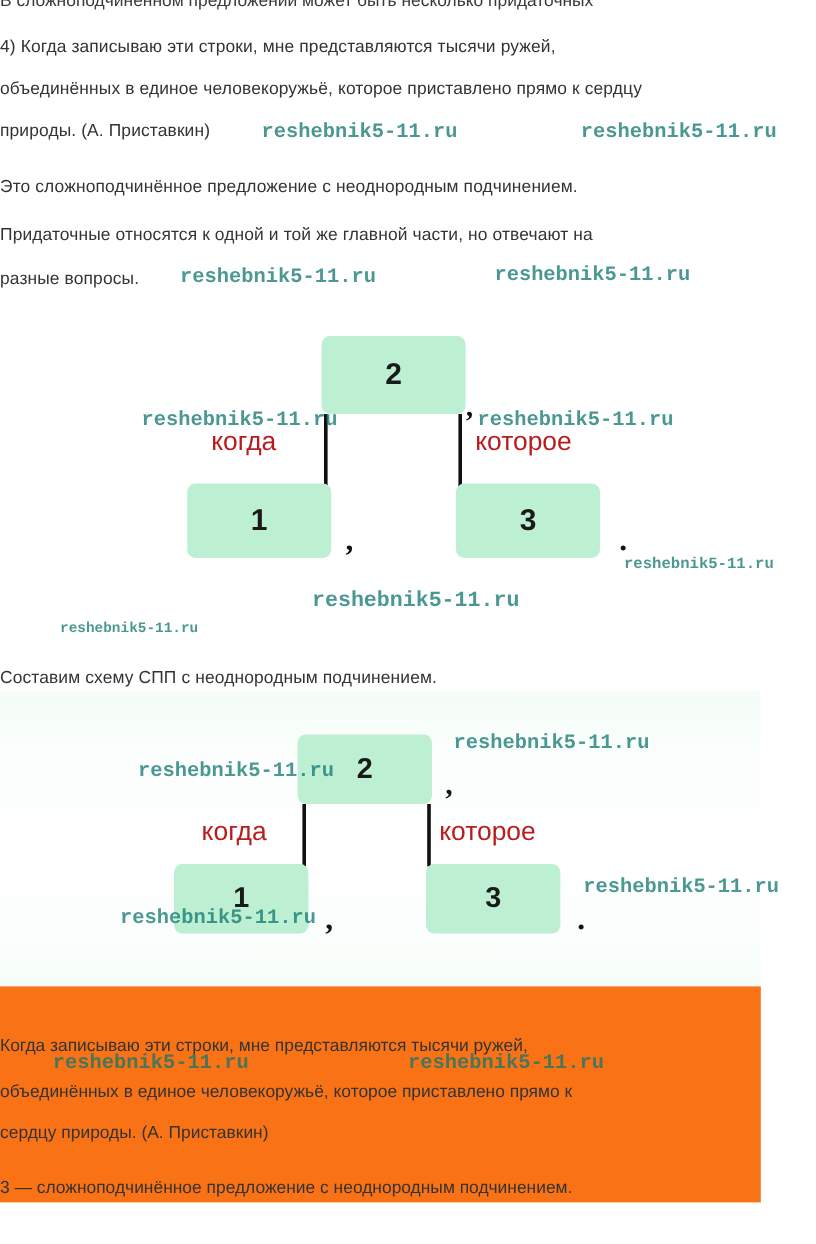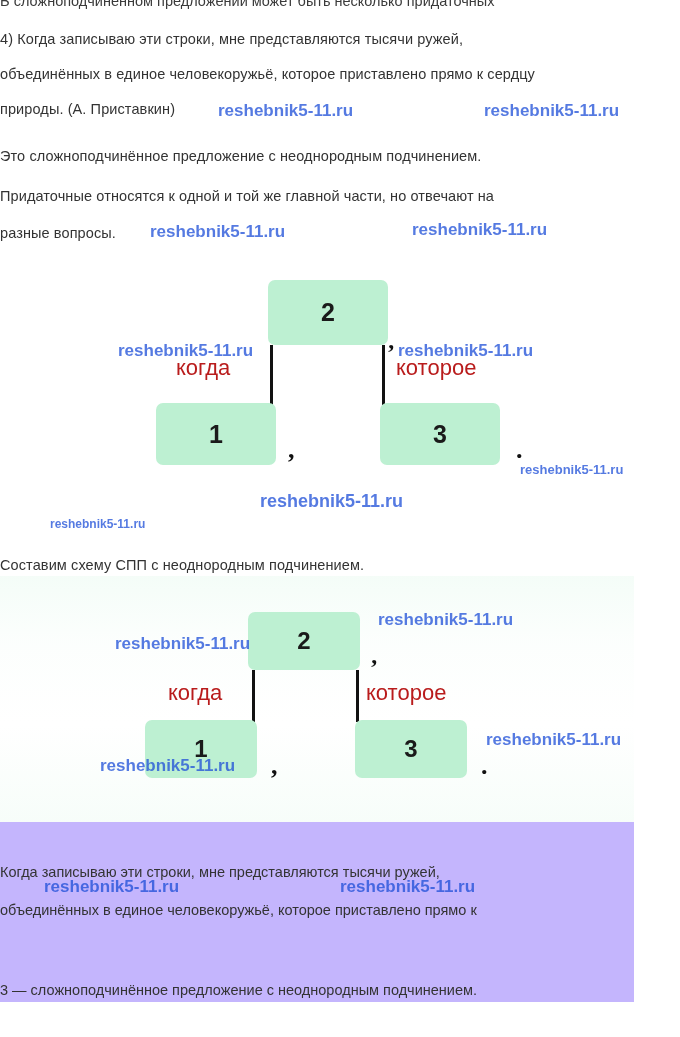--- a/index.html
+++ b/index.html
@@ -42,23 +42,23 @@
     left: 0px;
     font-size: 14.5px;
     line-height: 26px;
     white-space: nowrap;
     color: #3a3a3a;
   }
 
   
   .wm {
     position: absolute;
-    font-family: Liberation Sans, sans-serif;
+    font-family: Liberation Mono, monospace;
     font-weight: bold;
-    color: #1d4ed8;
+    color: #0f766e;
     opacity: 0.75;
     white-space: nowrap;
     letter-spacing: 0px;
     pointer-events: none;
   }
 
   
   .diagram {
     position: absolute;
   }
@@ -102,21 +102,21 @@
     background: linear-gradient(180deg, rgba(189,240,210,0.16) 0%, rgba(189,240,210,0.05) 25%, rgba(255,255,255,0) 60%, rgba(189,240,210,0.13) 100%);
   }
 
   
   #answer-panel {
     position: absolute;
     left: 0px;
     top: 822px;
     width: 634px;
     height: 180px;
-    background: #c4b5fd;
+    background: #f97316;
   }
   #answer-panel .atext {
     position: absolute;
     font-size: 14.5px;
     line-height: 20px;
     color: #333333;
     white-space: nowrap;
   }
 </style>
 </head>
@@ -186,17 +186,18 @@
 <div class="punct" style="left:481px; top:753px; font-size:26px;">.</div>
 
 <div class="wm" style="left:115px; top:634px; font-size:17px;">reshebnik5-11.ru</div>
 <div class="wm" style="left:378px; top:610px; font-size:17px;">reshebnik5-11.ru</div>
 <div class="wm" style="left:100px; top:756px; font-size:17px;">reshebnik5-11.ru</div>
 <div class="wm" style="left:486px; top:730px; font-size:17px;">reshebnik5-11.ru</div>
 
 <div id="answer-panel">
   <div class="atext" style="left:0px; top:40px;">Когда записываю эти строки, мне представляются тысячи ружей,</div>
   <div class="atext" style="left:0px; top:78px;">объединённых в единое человекоружьё, которое приставлено прямо к</div>
+  <div class="atext" style="left:0px; top:112px;">сердцу природы. (А. Приставкин)</div>
   <div class="atext" style="left:0px; top:158px;">3 — сложноподчинённое предложение с неоднородным подчинением.</div>
 </div>
 
 <div class="wm" style="left:44px; top:877px; font-size:17px;">reshebnik5-11.ru</div>
 <div class="wm" style="left:340px; top:877px; font-size:17px;">reshebnik5-11.ru</div>
 
 </body></html>

